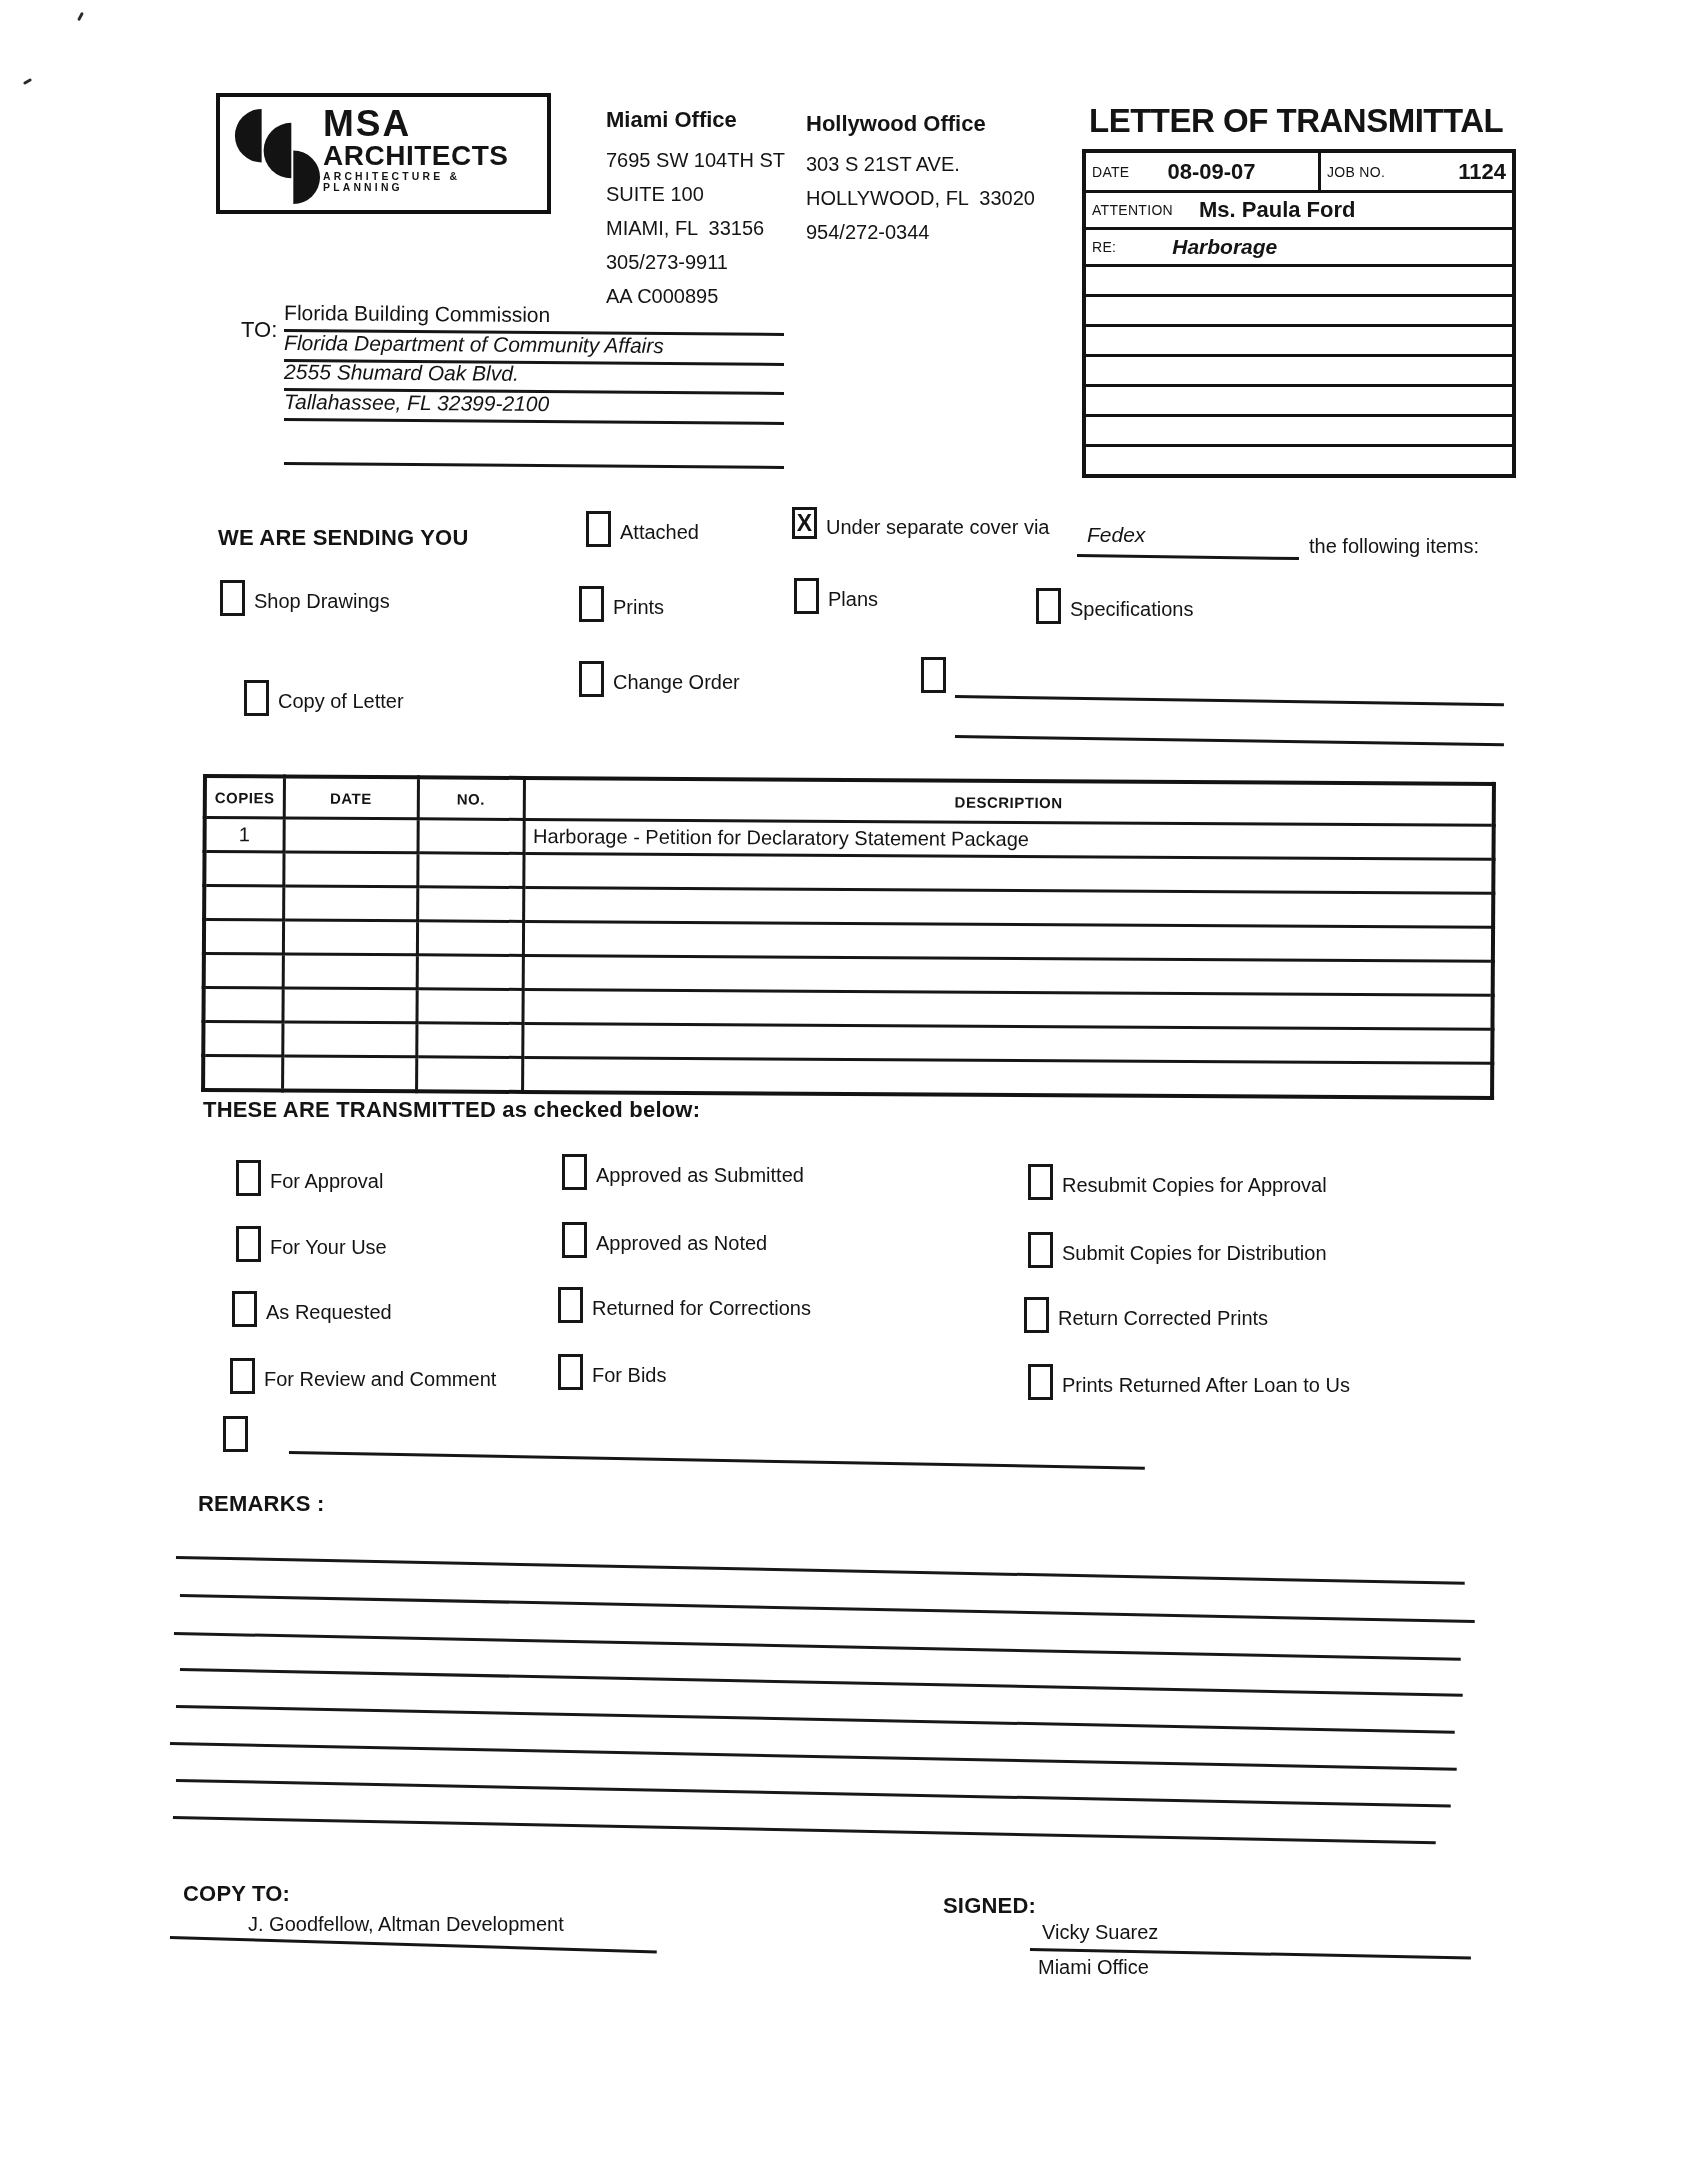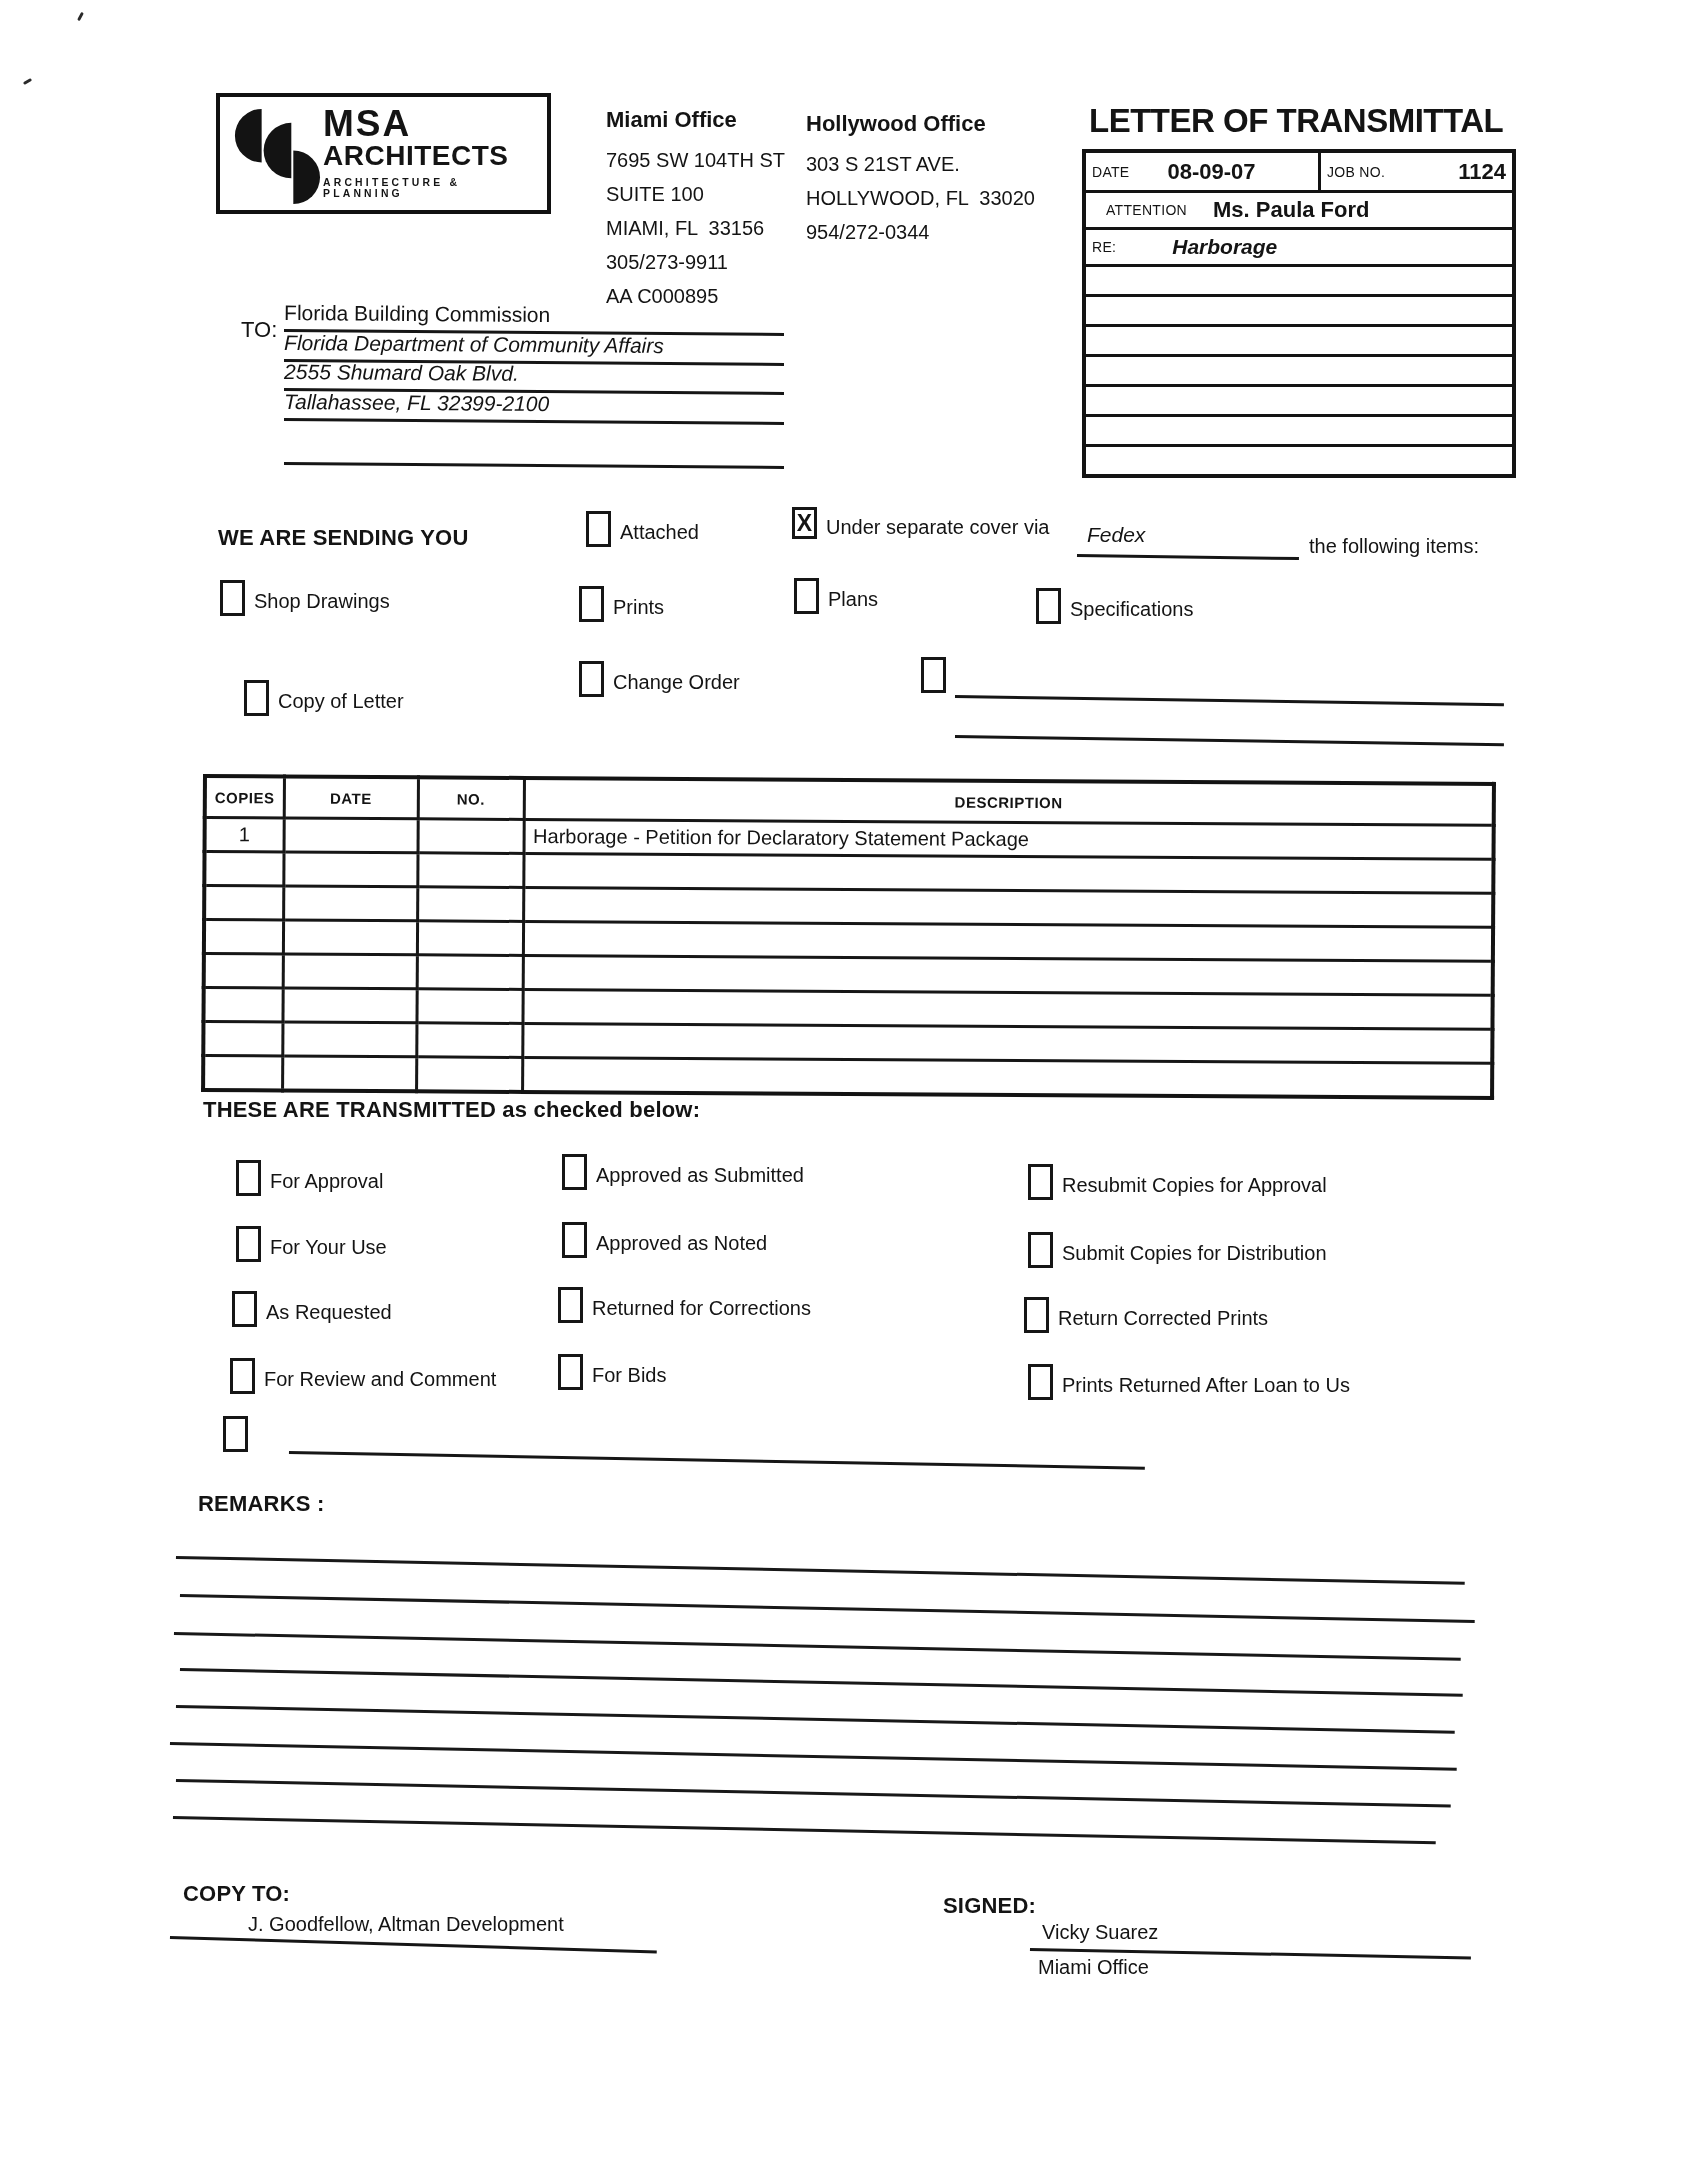--- a/index.html
+++ b/index.html
@@ -9,32 +9,32 @@
   }
   .abs{position:absolute;}
   .speck{position:absolute;width:3px;height:9px;background:#2a2a2a;transform:rotate(28deg);border-radius:2px;}
 
   
   .logo-box{position:absolute;left:216px;top:93px;width:335px;height:121px;border:4px solid #111;box-sizing:border-box;padding-left:28px;}
   .logo-mark{position:absolute;left:8px;top:8px;}
   .logo-text{position:absolute;left:103px;top:10px;width:218px;}
   .logo-l1{font-size:37px;font-weight:bold;letter-spacing:2px;line-height:34px;}
   .logo-l2{font-size:28px;font-weight:bold;letter-spacing:0.5px;line-height:30px;}
-  .logo-l3{font-size:10.4px;font-weight:bold;letter-spacing:3.2px;margin-top:6px;}
+  .logo-l3{font-size:10.4px;font-weight:bold;letter-spacing:3.2px;}
 
   .office-title{font-size:22px;font-weight:bold;margin-bottom:10px;}
   .office-line{font-size:20px;line-height:34px;white-space:pre;}
 
   .lot-title{position:absolute;left:1089px;top:102px;width:436px;font-size:33px;font-weight:bold;letter-spacing:-0.5px;}
 
   
   .hdr-box{position:absolute;left:1082px;top:149px;width:434px;height:329px;border:4px solid #131313;box-sizing:border-box;display:flex;flex-direction:column;}
   .hdr-row{border-bottom:3px solid #131313;display:flex;align-items:center;box-sizing:border-box;}
   .hdr-row.r1{height:40px;}
-  .hdr-row.r2{height:37px;padding-left:14px;}
+  .hdr-row.r2{height:37px;}
   .hdr-row.r3{height:37px;}
   .hdr-row.empty{flex:1;border-bottom:3px solid #131313;}
   .hdr-row.empty:last-child{border-bottom:none;}
   .hdr-cell-l{width:235px;height:100%;border-right:3px solid #131313;display:flex;align-items:center;box-sizing:border-box;}
   .hdr-cell-r{flex:1;height:100%;display:flex;align-items:center;box-sizing:border-box;}
   .hdr-label{font-size:14px;letter-spacing:0.3px;padding-left:6px;}
   .hdr-val{font-size:22px;font-weight:bold;}
 
   .to-label{position:absolute;left:241px;top:317px;font-size:22px;}
   .to-line{position:absolute;left:284px;width:500px;height:31px;border-bottom:3px solid #161616;font-size:21px;transform:rotate(0.45deg);transform-origin:0 100%;box-sizing:border-box;}

